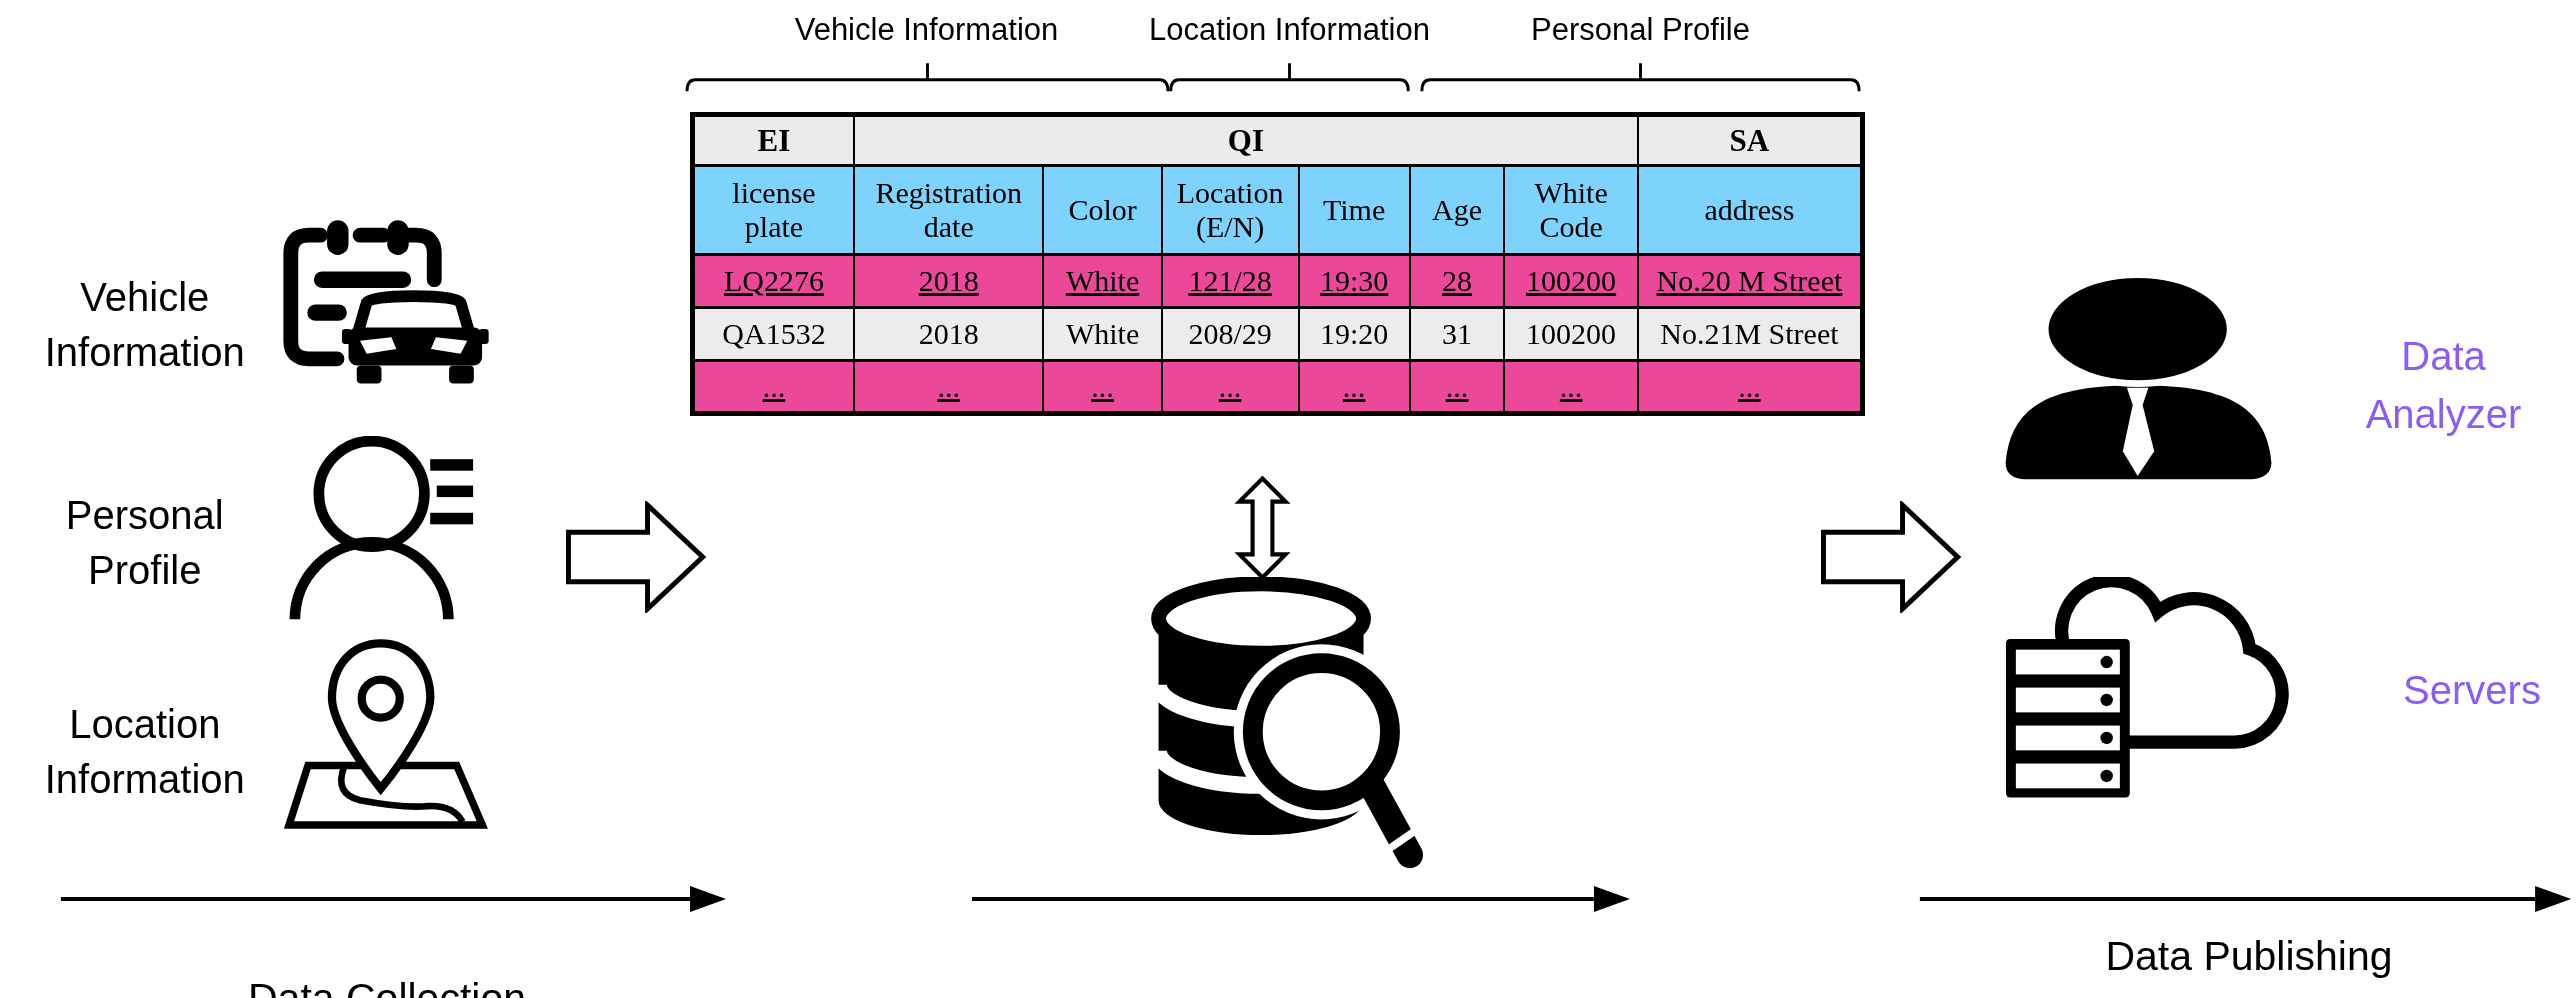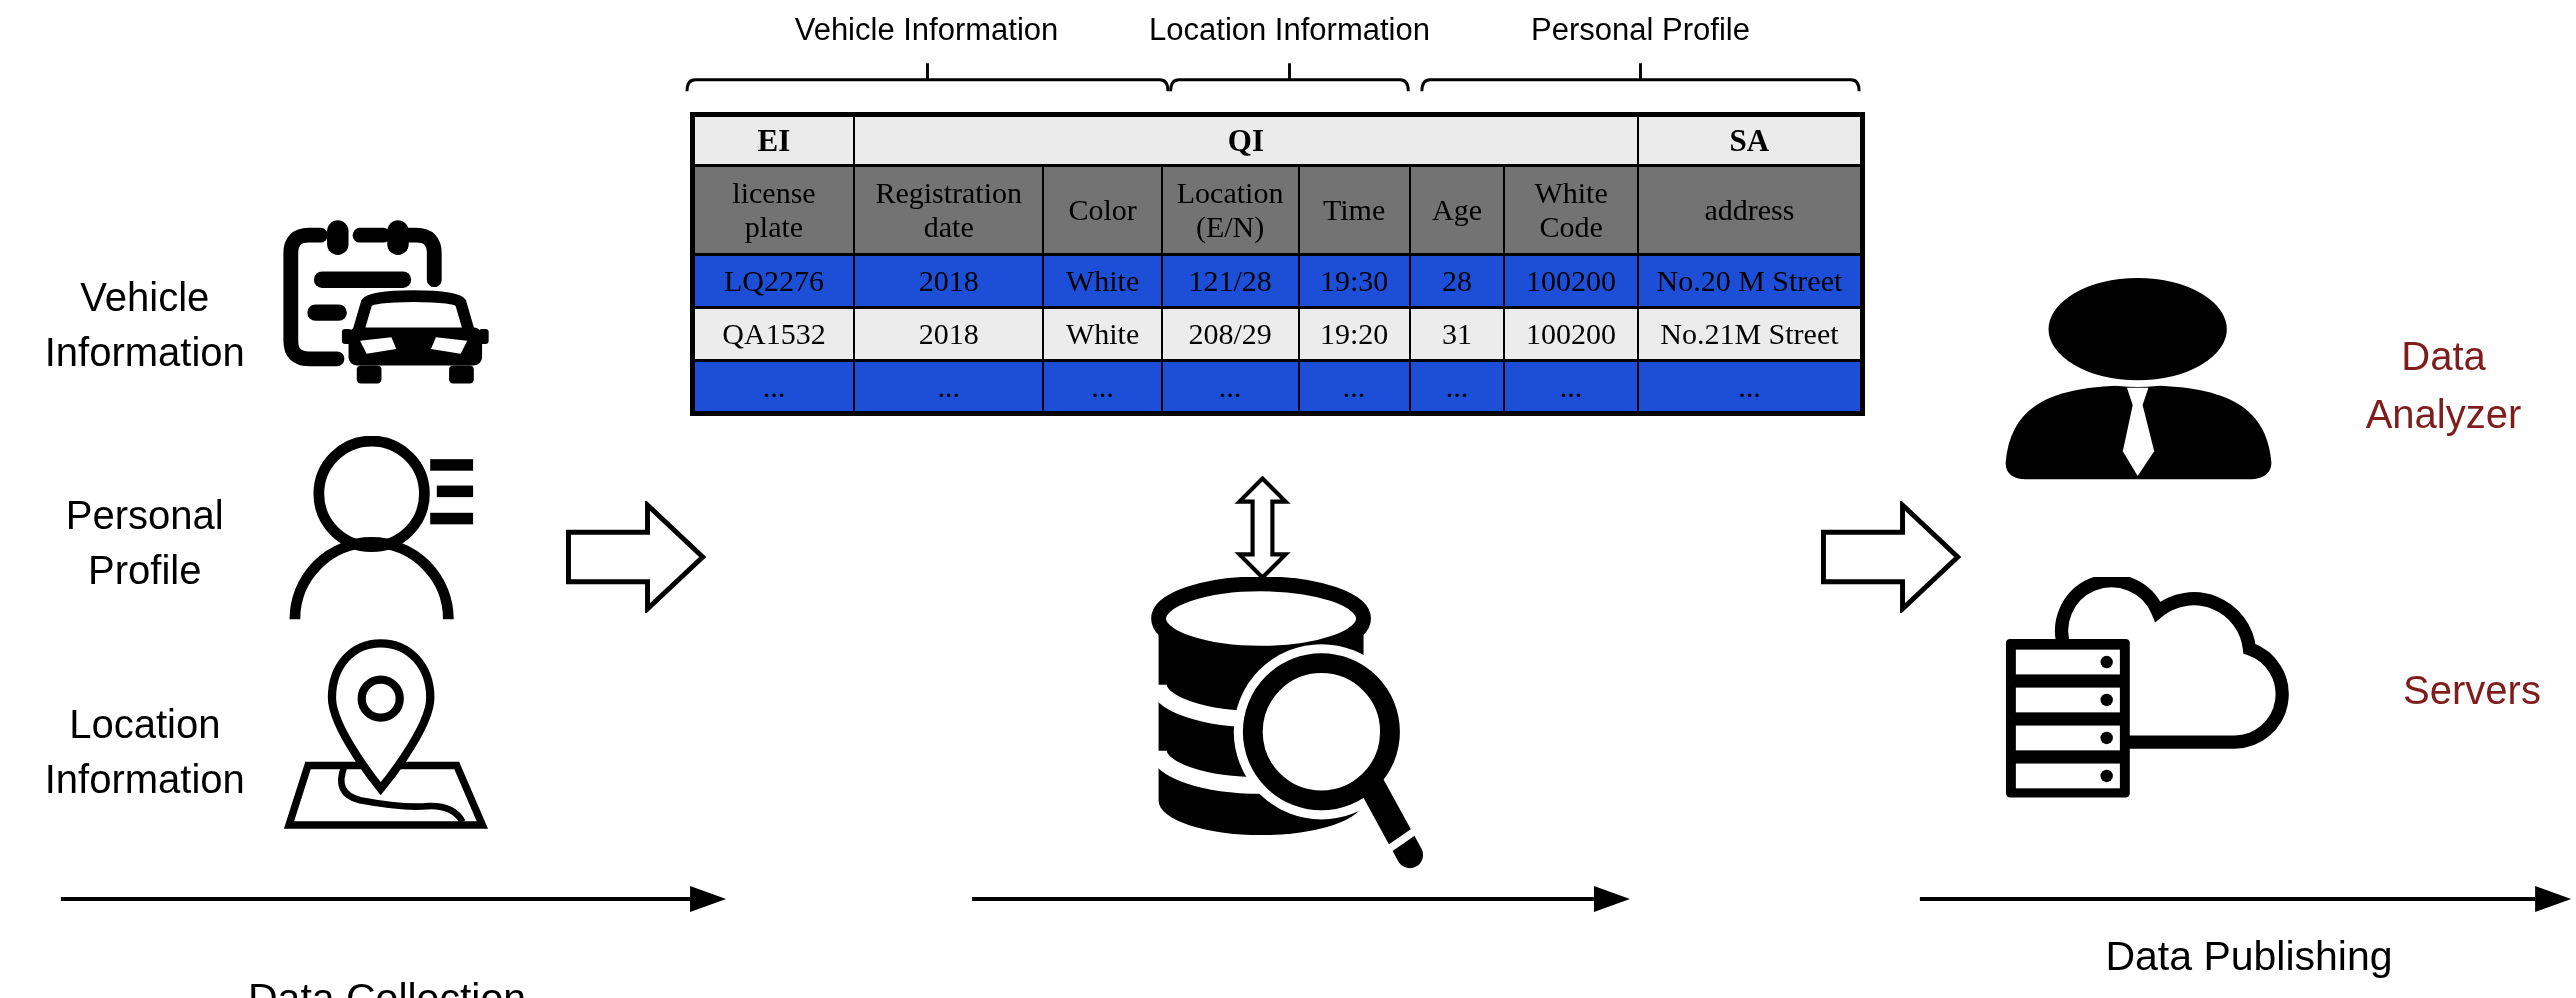--- a/index.html
+++ b/index.html
@@ -2,36 +2,36 @@
 <html style="font-size:13.2px"><head>
 <meta charset="utf-8">
 <style>
   html,body{margin:0;padding:0;background:#ffffff;}
   #canvas{position:relative;width:2576px;height:999px;background:#ffffff;overflow:hidden;
           font-family:"Liberation Sans",sans-serif;color:#000;}
   .abs{position:absolute;}
   .src-label{position:absolute;text-align:center;font-size:40px;line-height:1.38;color:#000;}
   .brace-label{position:absolute;text-align:center;font-size:31px;color:#000;}
   .stage-label{position:absolute;text-align:center;font-size:41px;color:#000;}
-  .right-label{position:absolute;text-align:center;font-size:40px;line-height:1.45;color:#7f1d1d;}
+  .right-label{position:absolute;text-align:center;font-size:40px;line-height:1.45;color:#8b5cf6;}
 
   
   .tblwrap{position:absolute;left:690px;top:112px;}
   table.datatbl{border-collapse:collapse;table-layout:fixed;width:1175px;
         font-family:"Liberation Serif",serif;border:5px solid #000;padding-left:23px;}
   table.datatbl td,table.datatbl th{border:2.5px solid #000;border-top-width:3.3px;border-bottom-width:3.3px;
         text-align:center;vertical-align:middle;padding:0 3.3px;overflow:hidden;}
   tr.grouprow{height:51px;background:#ebebeb;}
   tr.grouprow th{font-size:31px;font-weight:bold;}
-  tr.colrow{height:89px;background:#737373;}
+  tr.colrow{height:89px;background:#7dd3fc;}
   tr.colrow td{font-size:30px;white-space:pre-line;line-height:1.15;}
   tr.bodyrow{height:53px;}
   tr.bodyrow td{font-size:30px;white-space:nowrap;}
   tr.r-light{background:#ececec;}
-  tr.r-dark{background:#1d4ed8;}
+  tr.r-dark{background:#ec4899;text-decoration:underline;}
 
   svg{display:block;}
 </style>
 </head>
 <body>
 
 <div id="canvas">
 
   <div class="src-label" style="left:8.3px;top:270px;width:273px">Vehicle Information</div>
 

